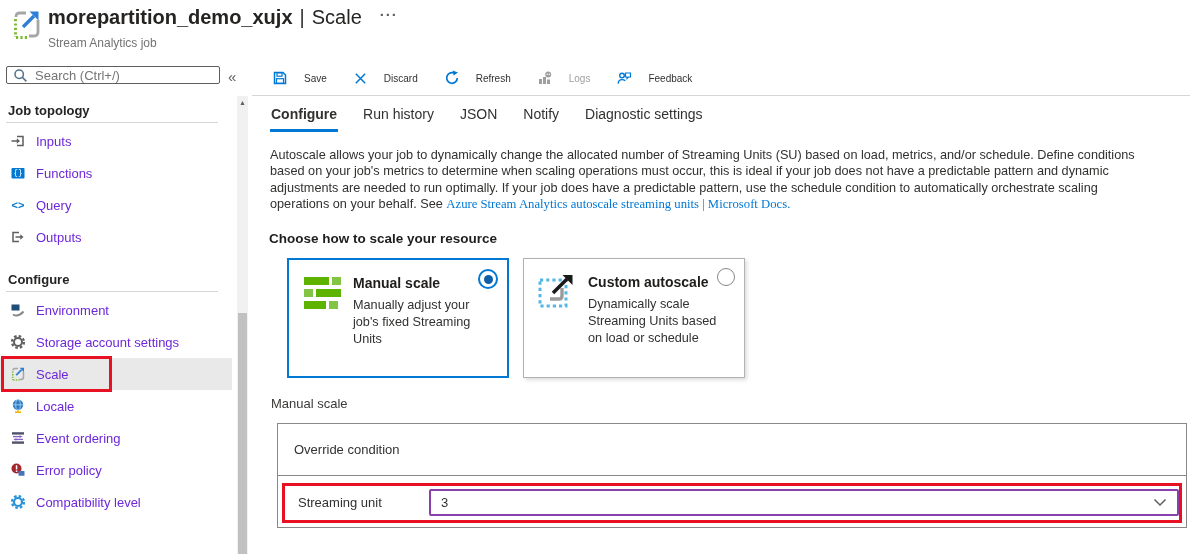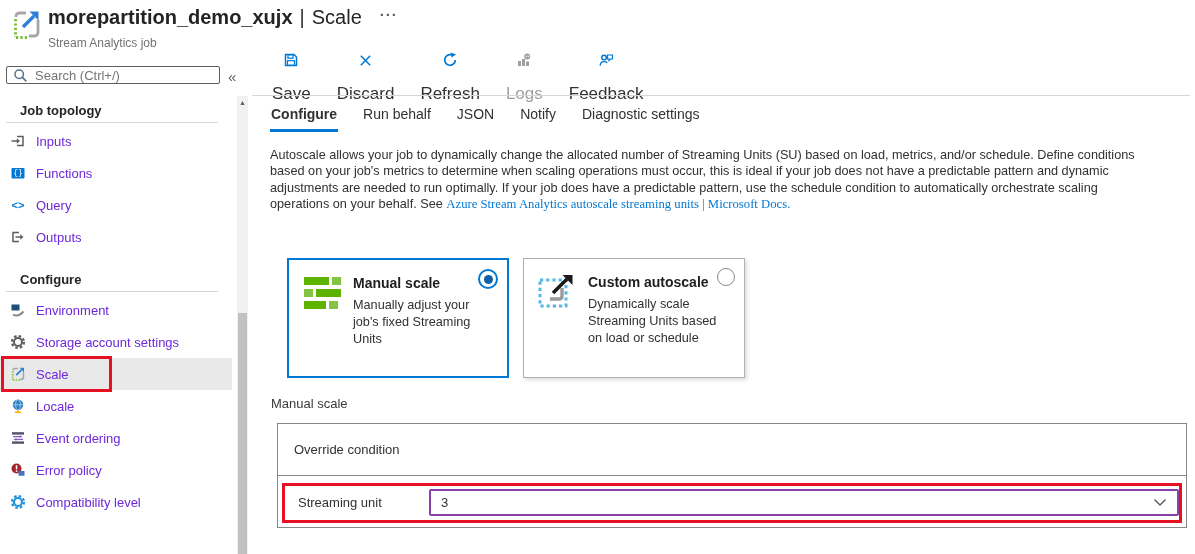--- a/index.html
+++ b/index.html
@@ -20,32 +20,32 @@
   .sidebar{position:absolute;top:60px;left:0;width:250px;bottom:0;background:#fff;}
   .search-box{position:absolute;left:6px;top:6px;width:214px;height:18px;border:1px solid #605e5c;border-radius:2px;
               display:flex;align-items:center;gap:5px;padding:0 6px;box-sizing:border-box;background:#fff;}
   .search-box input{border:none;outline:none;flex:1;font-size:13px;color:#323130;font-family:inherit;background:transparent;min-width:0;}
   .collapse-btn{position:absolute;left:228px;top:8px;font-size:15px;color:#605e5c;cursor:pointer;}
   .side-scroll{position:absolute;left:237px;top:36px;width:11px;height:458px;background:#f1f1f1;}
   .scroll-up{position:absolute;top:3px;left:0;width:11px;text-align:center;font-size:7px;color:#606060;line-height:8px;}
   .scroll-thumb{position:absolute;top:217px;left:1px;width:9px;height:241px;background:#c1c1c1;}
 
   .nav{position:absolute;top:36px;left:0;width:232px;}
-  .nav-section{height:24px;margin-top:2px;padding-left:20px;display:flex;align-items:center;
+  .nav-section{height:24px;margin-top:2px;padding-left:8px;display:flex;align-items:center;
                font-size:13px;font-weight:700;color:#252423;}
   .nav-section.second{margin-top:14px;}
   .nav-divider{border-top:1px solid #d6d6d6;margin:0 14px 2px 6px;}
   .nav-item{height:32px;display:flex;align-items:center;gap:10px;padding-left:10px;font-size:13px;color:#6d28d9;cursor:pointer;}
   .nav-item .nicon{width:16px;height:16px;flex:none;display:flex;align-items:center;justify-content:center;}
   .nav-item.selected{background:#e9e9e9;position:relative;}
   .red-frame-side{position:absolute;left:1px;top:-2px;width:111px;height:36px;border:3px solid #e81123;box-sizing:border-box;pointer-events:none;}
 
   
   .toolbar{position:absolute;left:272px;top:63px;height:30px;display:flex;align-items:center;gap:26px;}
-  .tb-btn{display:flex;align-items:center;gap:16px;font-size:17px;color:#323130;cursor:pointer;white-space:nowrap;flex-direction:column;}
+  .tb-btn{display:flex;align-items:center;gap:16px;font-size:10px;color:#323130;cursor:pointer;white-space:nowrap;}
   .tb-btn.disabled{color:#a19f9d;cursor:default;}
   .toolbar-divider{position:absolute;left:252px;right:5px;top:95px;border-top:1px solid #d6d6d6;}
 
   
   .tabs{position:absolute;left:270px;top:106px;display:flex;gap:24px;font-size:14px;color:#323130;}
   .tab{padding:0 1px 7px 1px;cursor:pointer;white-space:nowrap;}
   .tab.active{font-weight:700;border-bottom:3px solid #0078d4;}
 
   
   .description{position:absolute;left:270px;top:147px;width:866px;font-size:12.7px;line-height:16.3px;color:#323130;}
@@ -299,28 +299,29 @@
           <path d="M9.5,3 H14.5 V7 H12.5 L11,8.6 V7 H9.5 Z" stroke="#0078d4" stroke-width="1.2" fill="none"></path>
         </svg>
       </span>
       <span>Feedback</span>
     </div>
   </div>
   <div class="toolbar-divider"></div>
 
   <div class="tabs">
     <div class="tab active">Configure</div>
-    <div class="tab">Run behalf</div>
+    <div class="tab">Run history</div>
     <div class="tab">JSON</div>
     <div class="tab">Notify</div>
     <div class="tab">Diagnostic settings</div>
   </div>
 
   <div class="description"><span>Autoscale allows your job to dynamically change the allocated number of Streaming Units (SU) based on load, metrics, and/or schedule. Define conditions based on your job's metrics to determine when scaling operations must occur, this is ideal if your job does not have a predictable pattern and dynamic adjustments are needed to run optimally. If your job does have a predictable pattern, use the schedule condition to automatically orchestrate scaling operations on your behalf. See </span><span class="doc-link">Azure Stream Analytics autoscale streaming units | Microsoft Docs.</span></div>
 
+  <div class="choose-heading">Choose how to scale your resource</div>
 
   <div class="scale-card card-manual">
     <span class="card-icon">
       <svg width="40" height="40" viewBox="0 0 40 40">
         <rect x="1" y="4" width="25" height="8" fill="#5db300"></rect>
         <rect x="29" y="4" width="9" height="8" fill="#84c444"></rect>
         <rect x="1" y="16" width="9" height="8" fill="#84c444"></rect>
         <rect x="13" y="16" width="25" height="8" fill="#5db300"></rect>
         <rect x="1" y="28" width="22" height="8" fill="#5db300"></rect>
         <rect x="26" y="28" width="9" height="8" fill="#84c444"></rect>

